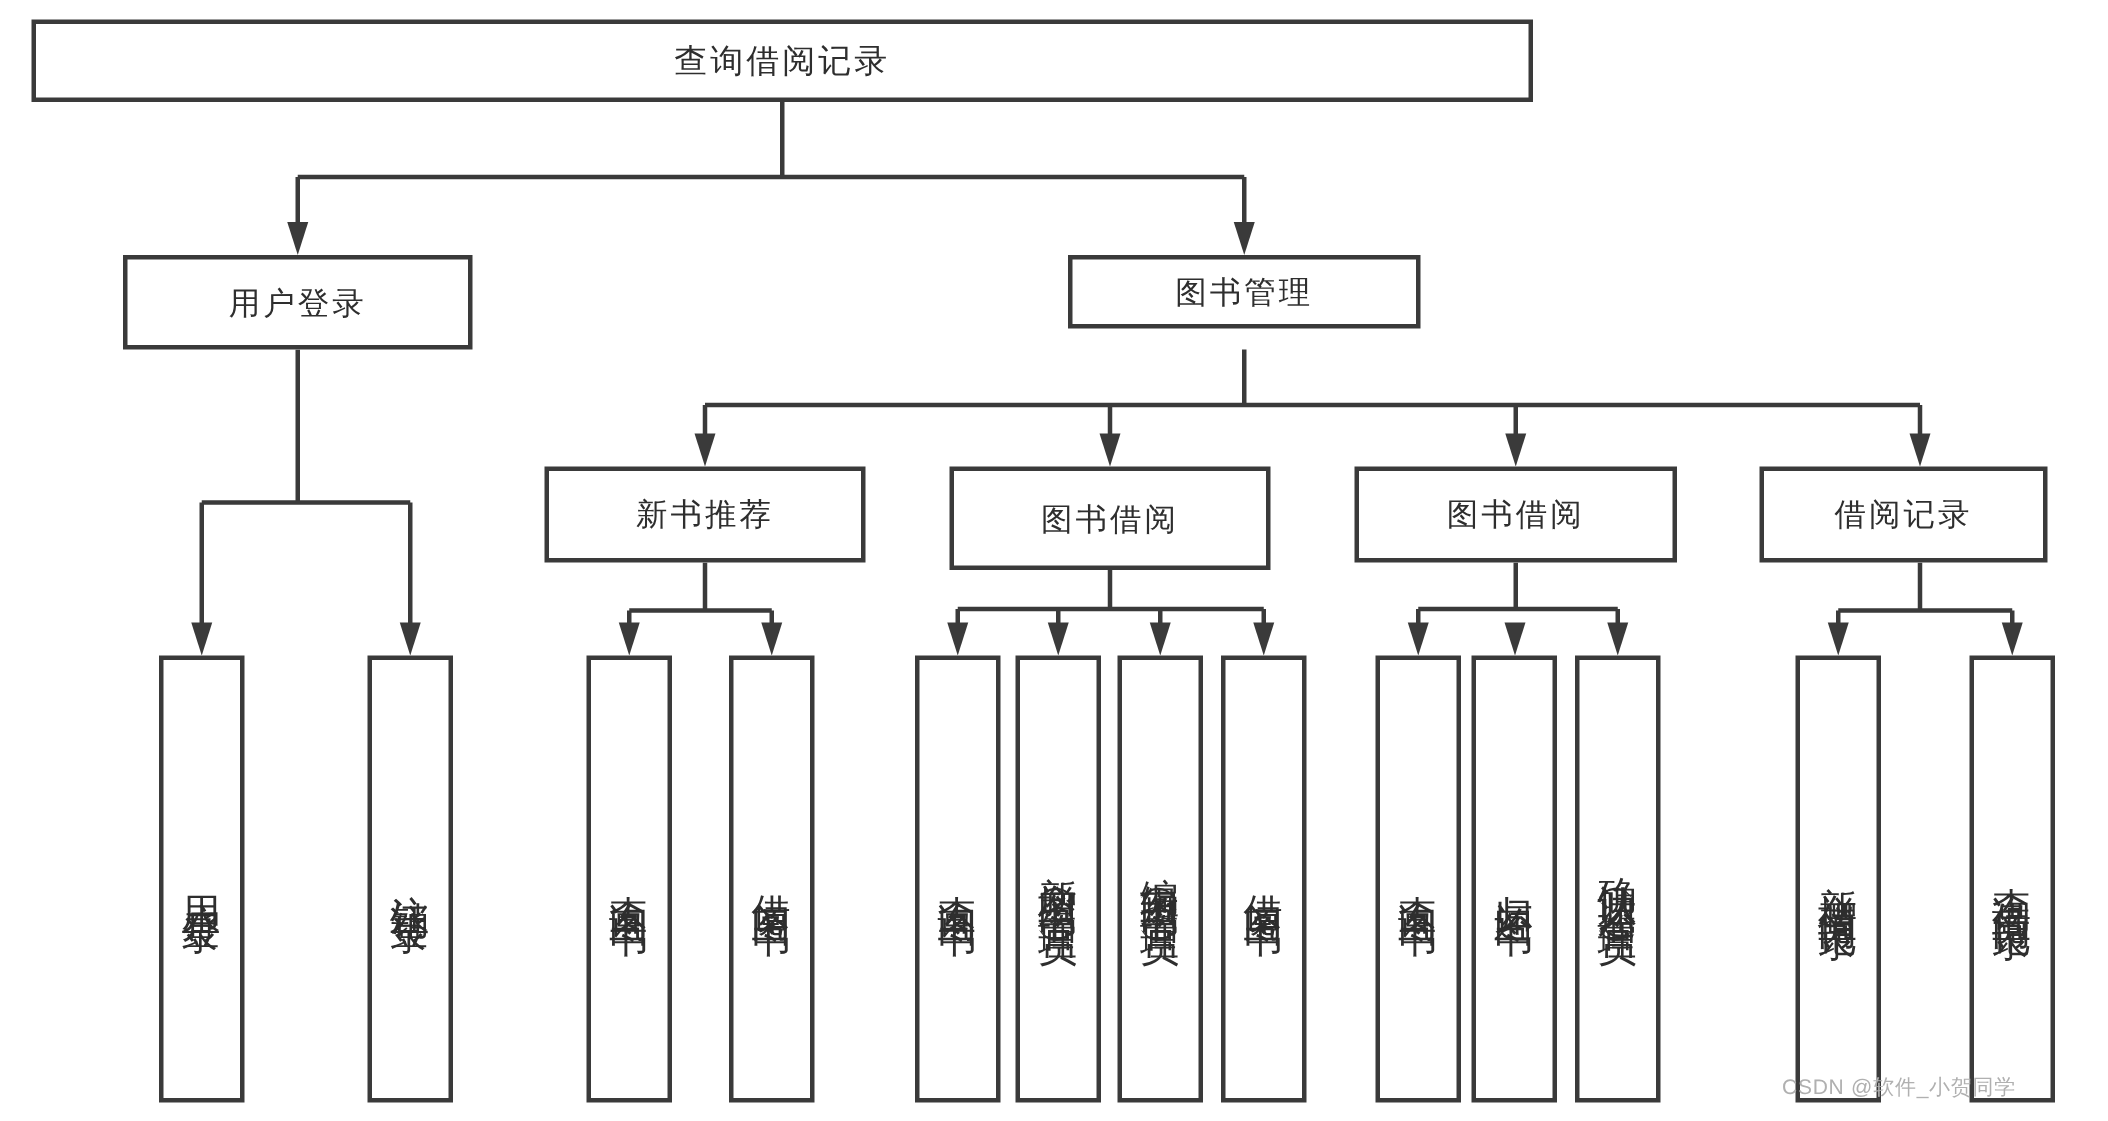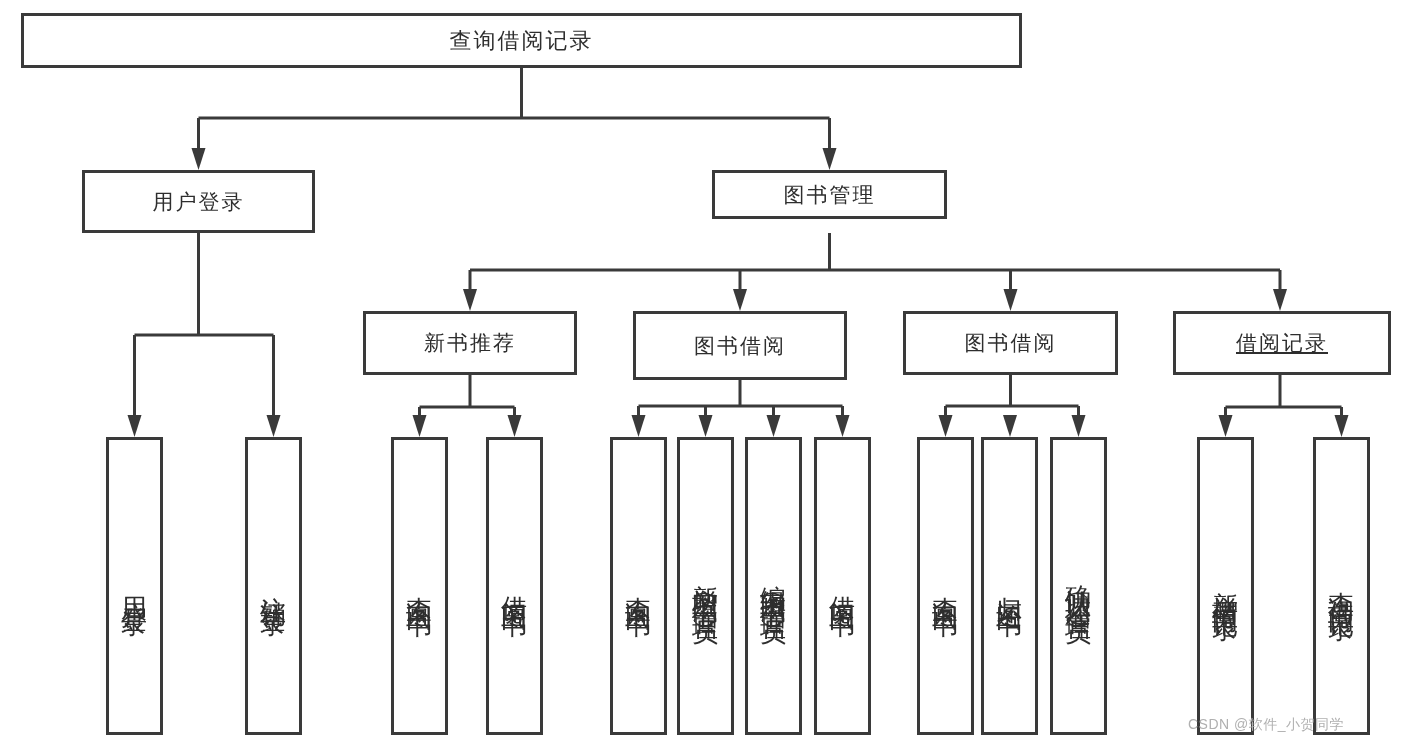--- a/index.html
+++ b/index.html
@@ -128,21 +128,21 @@
 
   <div class="node h-label" style="left:363px; top:311px; width:214px; height:64px;">
     <span>新书推荐</span>
   </div>
   <div class="node h-label" style="left:633px; top:311px; width:214px; height:69px;font-family:Liberation Mono, monospace;">
     <span>图书借阅</span>
   </div>
   <div class="node h-label" style="left:903px; top:311px; width:215px; height:64px;">
     <span>图书借阅</span>
   </div>
-  <div class="node h-label" style="left:1173px; top:311px; width:218px; height:64px;text-decoration:underline;">
+  <div class="node h-label" style="left:1173px; top:311px; width:192px; height:64px;">
     <span>借阅记录</span>
   </div>
 
   <div class="node leaf" style="left:106px;">
     <span class="v-text">用户登录</span>
   </div>
   <div class="node leaf" style="left:245px;">
     <span class="v-text">注销登录</span>
   </div>
 

